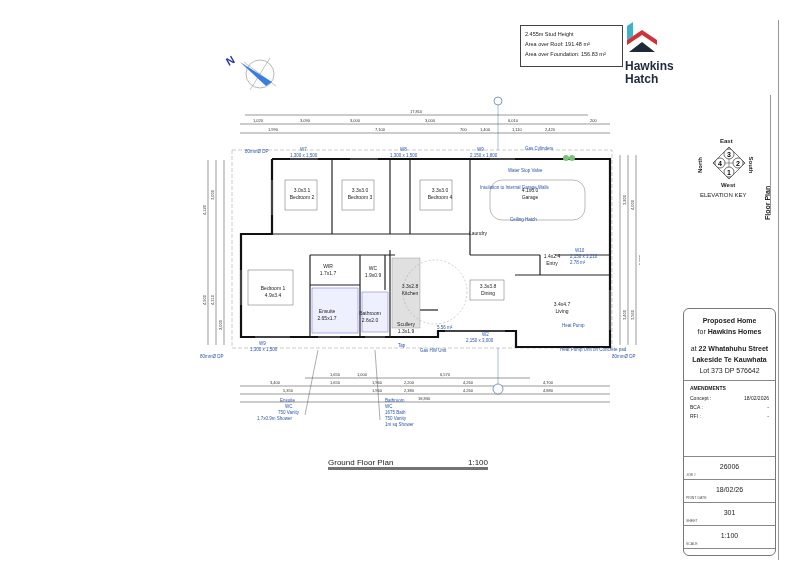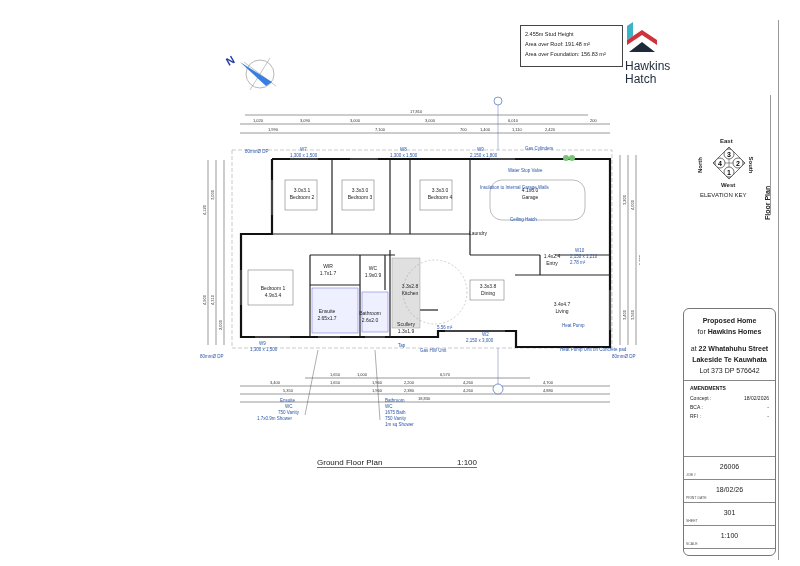--- a/index.html
+++ b/index.html
@@ -1,32 +1,32 @@
 <!DOCTYPE html>
 <html><head>
 <meta charset="utf-8">
 <style>
   html,body{margin:0;padding:0;background:#fff;}
   body{width:800px;height:566px;position:relative;overflow:hidden;font-family:"Liberation Sans",sans-serif;color:#222;}
   .abs{position:absolute;}
   .info-box{left:520px;top:25px;width:103px;height:42px;border:1px solid #444;font-size:5.5px;line-height:10px;padding:3px 4px;box-sizing:border-box;}
   .logo{left:625px;top:22px;width:60px;}
-  .logo-text{font-size:12px;font-weight:normal;line-height:13px;color:#1e2a3a;margin-top:2px;}
+  .logo-text{font-size:12px;font-weight:bold;line-height:13px;color:#1e2a3a;margin-top:2px;}
   .border-right{left:778px;top:20px;width:1px;height:540px;background:#999;}
   .vtitle{left:752px;top:200px;font-size:7px;font-weight:bold;transform:rotate(-90deg);transform-origin:left top;}
   .elev{left:698px;top:138px;width:60px;height:70px;font-size:6px;font-weight:bold;}
   .panel{left:683px;top:308px;width:93px;height:248px;border:1px solid #777;border-radius:6px;box-sizing:border-box;background:#fff;}
   .proj{font-size:7px;text-align:center;line-height:11px;padding-top:6px;}
   .proj b{font-weight:bold;}
   .amend{font-size:5px;padding:4px 6px;}
   .amend-row{display:flex;justify-content:space-between;line-height:9px;}
   .meta-row{border-top:1px solid #888;height:22px;position:relative;font-size:3.5px;}
   .meta-row .lbl{position:absolute;left:2px;bottom:2px;color:#555;}
   .meta-row .val{position:absolute;left:0;right:0;top:6px;text-align:center;font-size:7px;}
-  .plan-title{left:317px;top:458px;width:160px;font-size:8px;border-bottom:1px solid #737373;display:flex;justify-content:space-between;}
+  .plan-title{left:328px;top:458px;width:160px;font-size:8px;border-bottom:3px solid #737373;display:flex;justify-content:space-between;}
   .dimtxt{font-size:4px;fill:#333;font-family:"Liberation Sans",sans-serif;}
   .roomtxt{font-size:5px;fill:#222;font-family:"Liberation Sans",sans-serif;text-anchor:middle;}
   .bluetxt{font-size:4.5px;fill:#2a56a8;font-family:"Liberation Sans",sans-serif;}
 </style>
 </head>
 <body>
 
 <svg class="abs" style="left:222px;top:48px" width="60" height="50" viewBox="0 0 60 50">
   <text x="4" y="16" font-size="11" font-weight="bold" fill="#2238a8" font-family="Liberation Sans, sans-serif" transform="rotate(-30 9 12)">N</text>
   <circle cx="38" cy="26" r="14" fill="none" stroke="#888" stroke-width="0.6"></circle>

